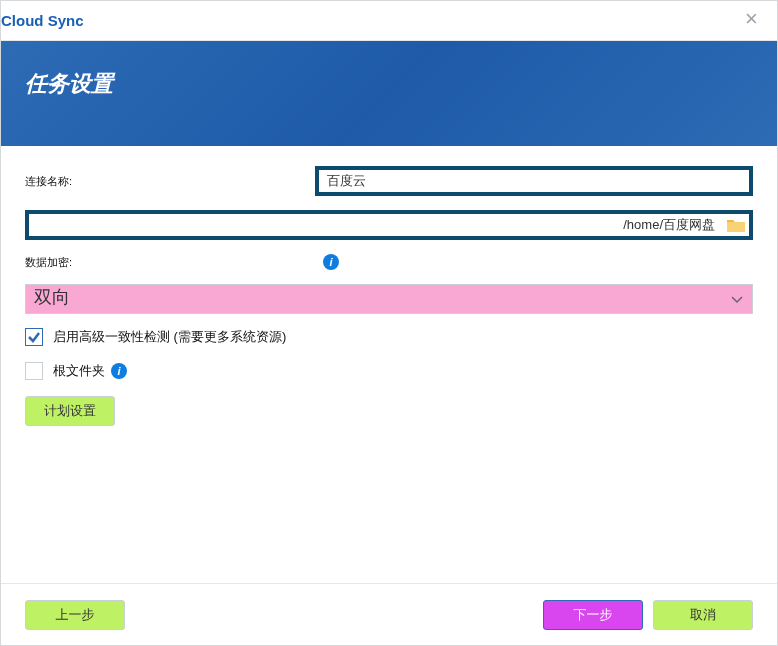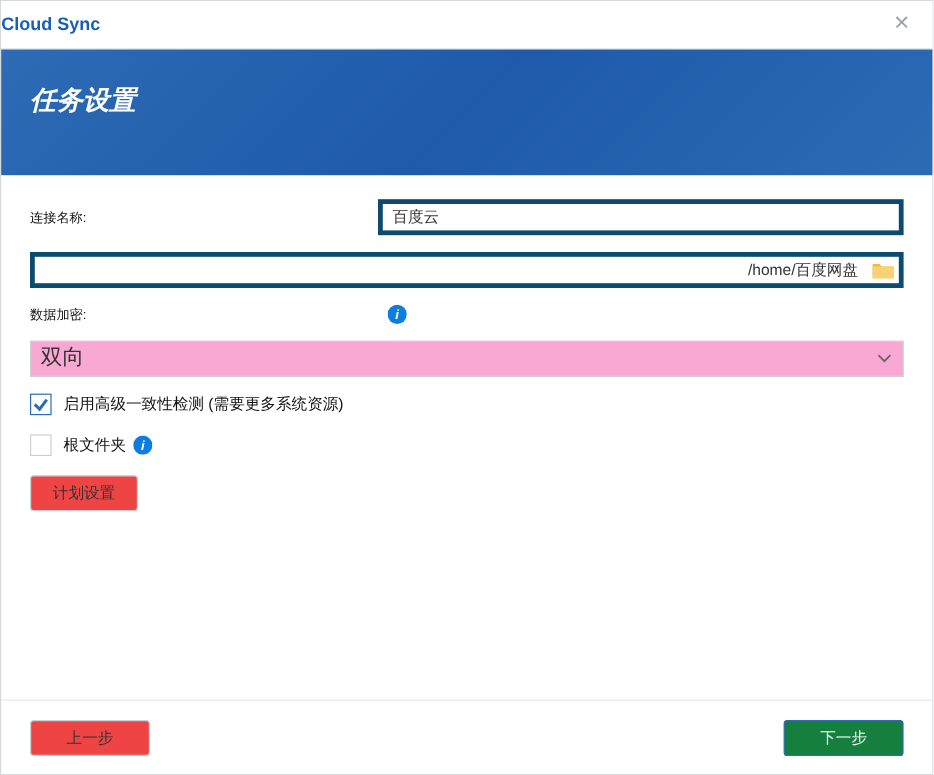--- a/index.html
+++ b/index.html
@@ -19,22 +19,22 @@
     .input-with-icon { padding-right: 34px; text-align: right; }
     .folder-icon { position: absolute; right: 8px; top: 50%; transform: translateY(-50%); width: 18px; height: 14px; cursor: pointer; }
     .select-input { width: 100%; height: 30px; border: 1px solid #c9d0d6; padding: 0 30px 16px 8px; font-size: 18px; color: #333; background: #f9a8d4; appearance: none; cursor: pointer; outline: none; }
     .select-caret { position: absolute; right: 10px; top: 50%; transform: translateY(-50%); pointer-events: none; }
     .info-icon { width: 16px; height: 16px; margin-left: 8px; flex-shrink: 0; cursor: pointer; }
     .checkbox-row { display: flex; align-items: flex-end; margin-bottom: 16px; }
     .checkbox { width: 18px; height: 18px; border: 1px solid #c9d0d6; margin-right: 10px; display: flex; align-items: center; justify-content: center; cursor: pointer; background: #fff; }
     .checkbox.checked { border-color: #2d6bb5; }
     .checkmark { stroke: #2d6bb5; stroke-width: 2.5; fill: none; }
     .checkbox-label { font-size: 13px; color: #111; display: flex; align-items: center; }
-    .btn { height: 30px; padding: 0 18px; border: 1px solid #c9d0d6; background: #ef4444; font-size: 13px; color: #333; cursor: pointer; border-radius: 3px; }
-    .btn-primary { background: #15803d; border-color: #2d6bb5; color: #fff; font-family: Liberation Serif, serif; }
+    .btn { height: 30px; padding: 0 18px; border: 1px solid #c9d0d6; background: #bef264; font-size: 13px; color: #333; cursor: pointer; border-radius: 3px; }
+    .btn-primary { background: #d946ef; border-color: #2d6bb5; color: #fff; font-family: Liberation Serif, serif; }
     .footer { height: 62px; border-top: 1px solid #e5e8eb; display: flex; align-items: center; padding: 0 24px; }
     .footer-spacer { flex: 1; }
     .footer .btn { min-width: 100px; margin-left: 10px; }
     .footer .btn:first-child { margin-left: 0; font-family: Liberation Mono, monospace; }
   </style>
 </head>
 <body>
 
 <div class="window">
 
@@ -114,15 +114,16 @@
     <div style="margin-top:4px">
       <button class="btn">计划设置</button>
     </div>
 
   </div>
 
   <div class="footer">
     <button class="btn">上一步</button>
     <div class="footer-spacer"></div>
     <button class="btn btn-primary">下一步</button>
+    <button class="btn">取消</button>
   </div>
 
 </div>
 
 </body></html>

